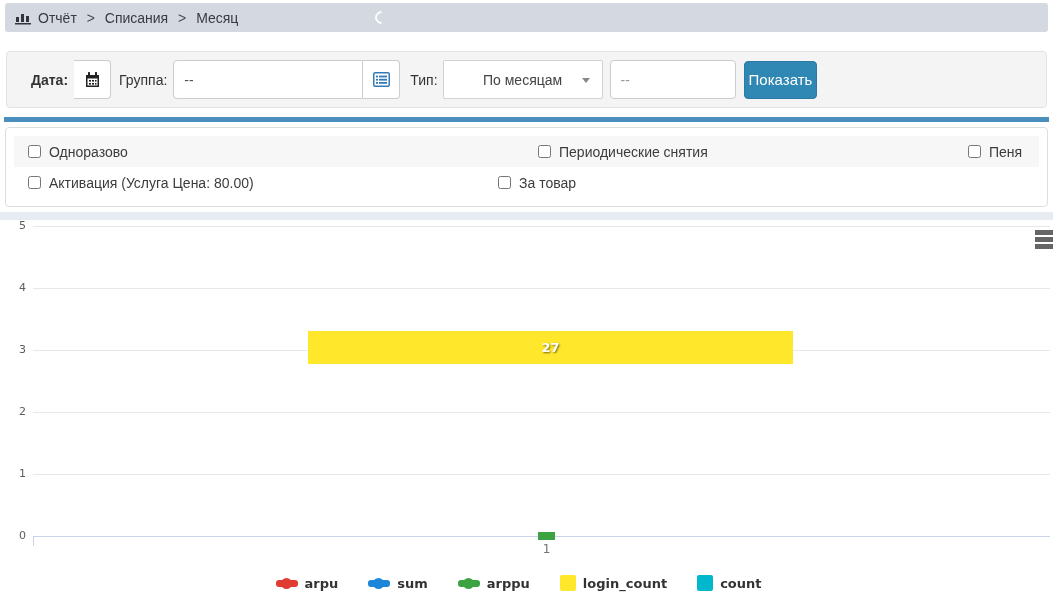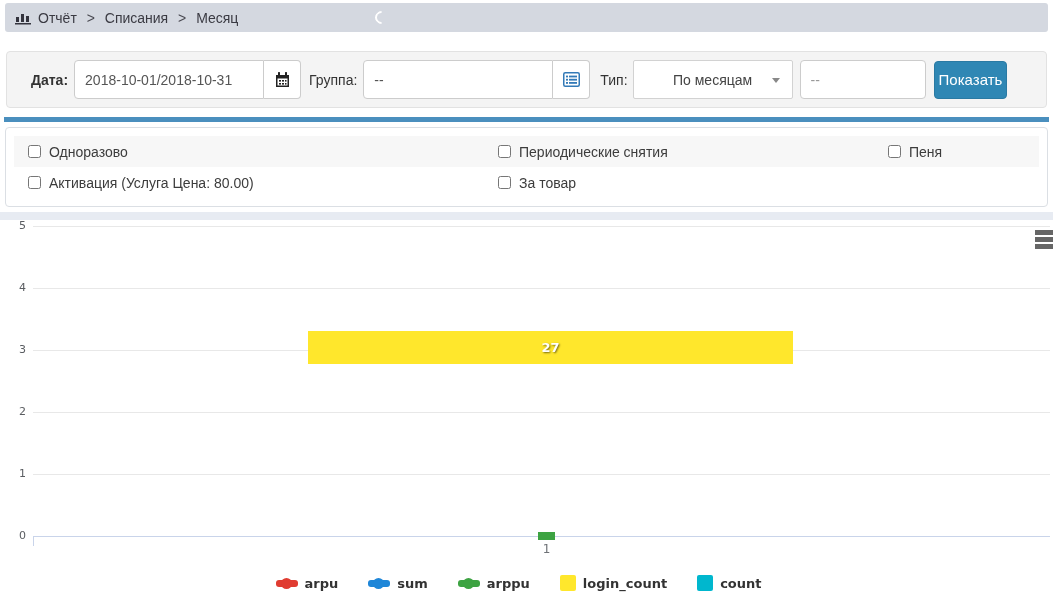--- a/index.html
+++ b/index.html
@@ -45,21 +45,21 @@
     color: #fff; font-size: 15px; border: 1px solid #2a7aa3; border-radius: 4px;
     cursor: pointer; font-family: "Liberation Sans", sans-serif; }
 
   .divider { margin: 9px 4px 0; height: 5px; background: var(--divider); }
 
   
   .cb-panel { margin: 5px 5px 0; height: 80px; background: #fff;
     border: 1px solid #dbdfe4; border-radius: 4px; padding: 8px; }
   .cb-row { display: grid; grid-template-columns: 470px 390px 1fr; height: 31px;
     align-items: center; }
-  .cb-row.striped { background: var(--stripe); }
+  .cb-row.striped { background: var(--stripe); gap: 40px; }
   .cb-cell { display: flex; align-items: center; gap: 8px; padding-left: 14px;
     cursor: pointer; }
   .cb-cell input { width: 13px; height: 13px; }
   .cb-cell span { font-size: 14px; color: #3c3c3c; }
 
   .page-gap { margin-top: 5px; height: 8px; background: #e7ebf2; }
 
   
   .chart-panel { position: relative; height: 385px; background: #fff;
     font-family: "DejaVu Sans", sans-serif; }
@@ -108,21 +108,20 @@
     <a href="#">Списания</a>
     <span class="sep">&gt;</span>
     <a href="#">Месяц</a>
   </nav>
   <span class="spinner"></span>
 </div>
 
 <div class="filter-panel">
   <span class="flabel b" style="margin-right:6px">Дата:</span>
   <span class="igroup">
-    <input style="width: 190px;" value="2018-10-01/2018-10-31">
     <span class="addon">
       <svg width="15" height="16" viewBox="0 0 15 16">
         <rect x="3" y="0" width="2" height="4" rx="0.5" fill="#222"></rect>
         <rect x="10" y="0" width="2" height="4" rx="0.5" fill="#222"></rect>
         <path d="M1 3 h13 v12 h-13 z M2.5 6.5 v7 h10 v-7 z" fill="#222" fill-rule="evenodd"></path>
         <g fill="#222">
           <rect x="4" y="8" width="2" height="1.6"></rect>
             <rect x="7" y="8" width="2" height="1.6"></rect>
             <rect x="10" y="8" width="1.5" height="1.6"></rect>
           <rect x="4" y="11" width="2" height="1.6"></rect>

